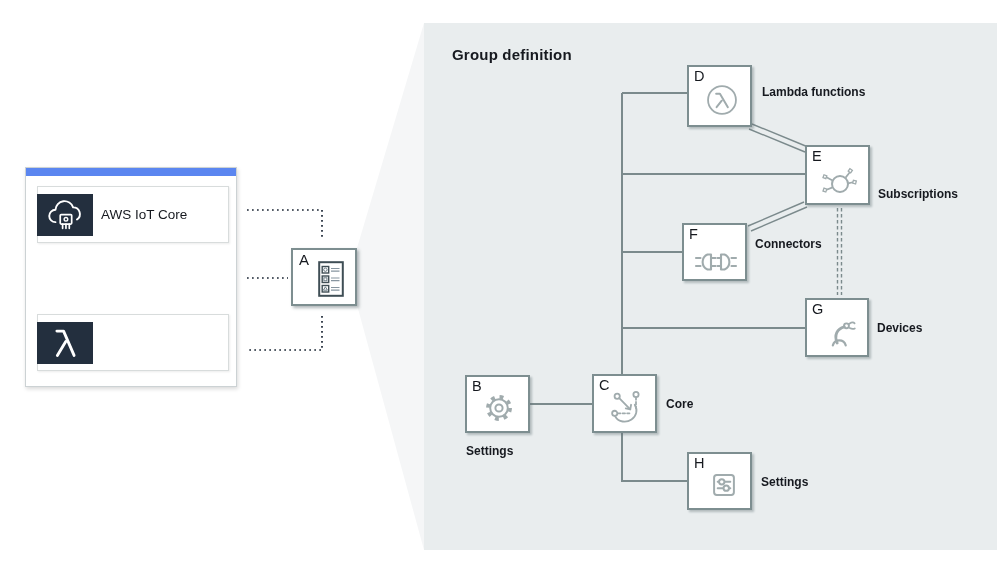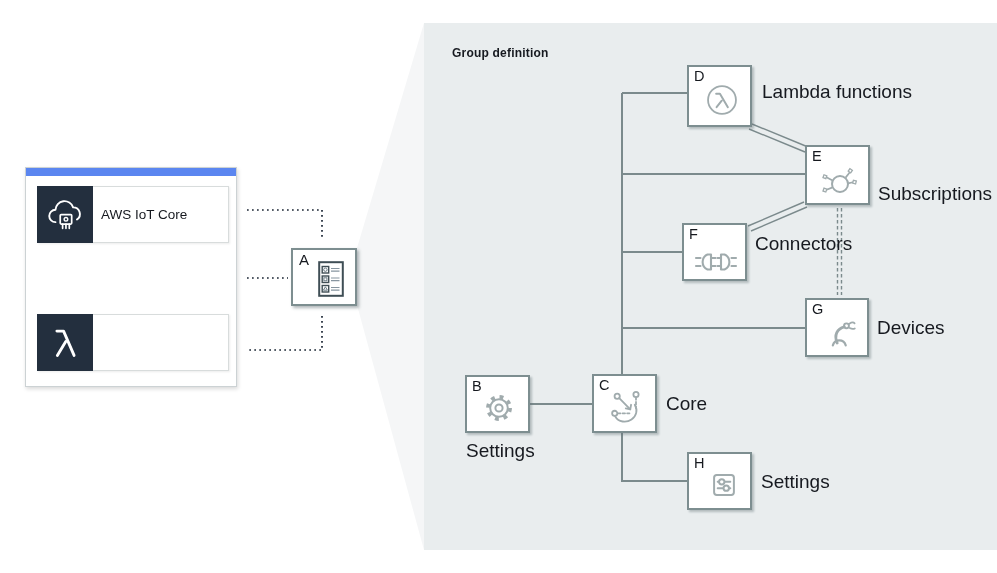--- a/index.html
+++ b/index.html
@@ -9,44 +9,45 @@
     font-family:"Liberation Sans",sans-serif;
   }
   .abs{position:absolute;}
 
   
   .funnel{
     left:357px;top:23px;width:67px;height:527px;background:#f5f6f7;
     clip-path:polygon(0 225px,67px 0,67px 527px,0 282px);
   }
   .group-panel{left:424px;top:23px;width:573px;height:527px;background:#e9edee;}
-  .group-title{left:452px;top:46px;font-size:12px;font-weight:bold;letter-spacing:.2px;}
+  .group-title{left:452px;top:46px;font-size:15px;font-weight:bold;letter-spacing:.2px;}
 
   
   svg.lines{left:0;top:0;pointer-events:none;}
 
   
   .node{
     position:absolute;background:#fff;border:2px solid #7d8e90;
     box-shadow:2px 2px 2px rgba(100,115,120,.4);box-sizing:border-box;
   }
   .node .letter{position:absolute;top:1px;left:5px;font-size:14.5px;}
   .node .nicon{position:absolute;line-height:0;}
-  .side-label{position:absolute;font-size:19px;line-height:16px;white-space:nowrap;}
+  .side-label{position:absolute;font-size:12px;line-height:16px;white-space:nowrap;font-weight:bold;}
 
   
   .panel{
     left:25px;top:167px;width:212px;height:220px;background:#fff;
     border:1px solid #ccd2d4;box-shadow:1px 2px 4px rgba(0,0,0,.15);box-sizing:border-box;
   }
   .bluebar{position:absolute;left:0;top:0;right:0;height:8px;background:#5b86f0;}
   .svc-row{
     position:absolute;left:11px;width:192px;height:57px;display:flex;
     border:1px solid #d8dcdc;box-sizing:border-box;background:#fff;
     box-shadow:1px 1px 2px rgba(0,0,0,.08);
+    align-items:center;
   }
   .svc-icon{
     width:56px;flex:none;background:#232f3e;display:flex;
     align-items:center;justify-content:center;margin:-1px;box-sizing:content-box;
   }
   .svc-text{
     flex:1;display:flex;flex-direction:column;justify-content:center;
     padding-left:9px;font-size:13.5px;line-height:17px;
   }
   .svc-text .l2{padding-left:7px;}

